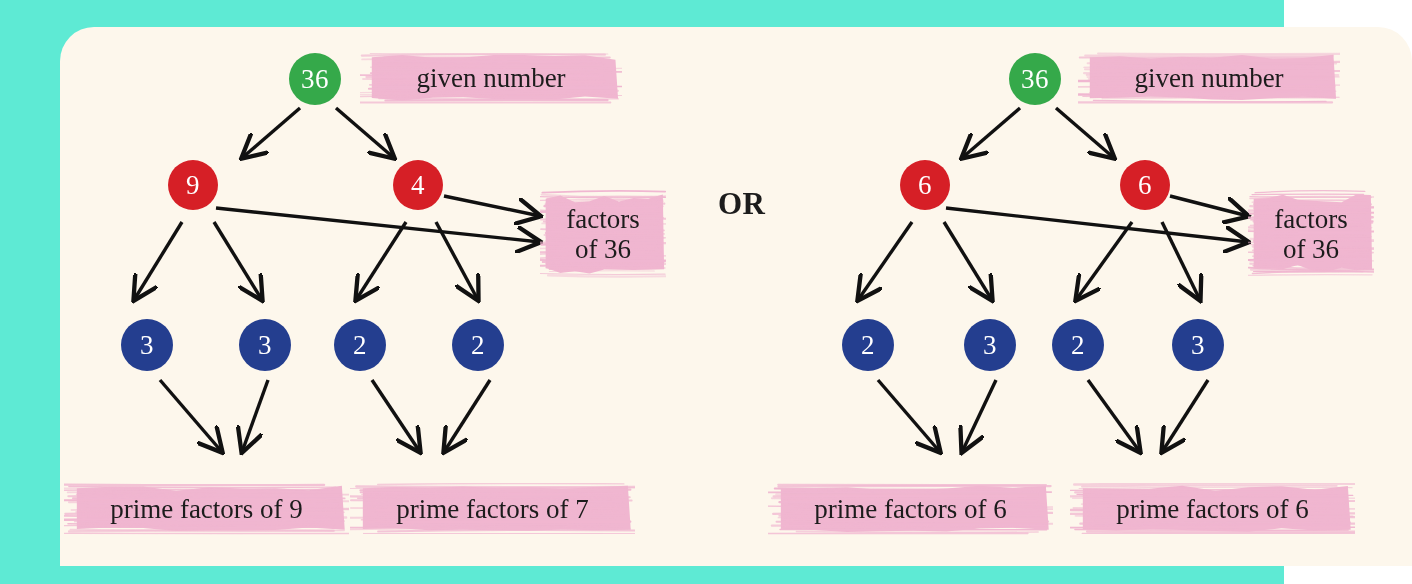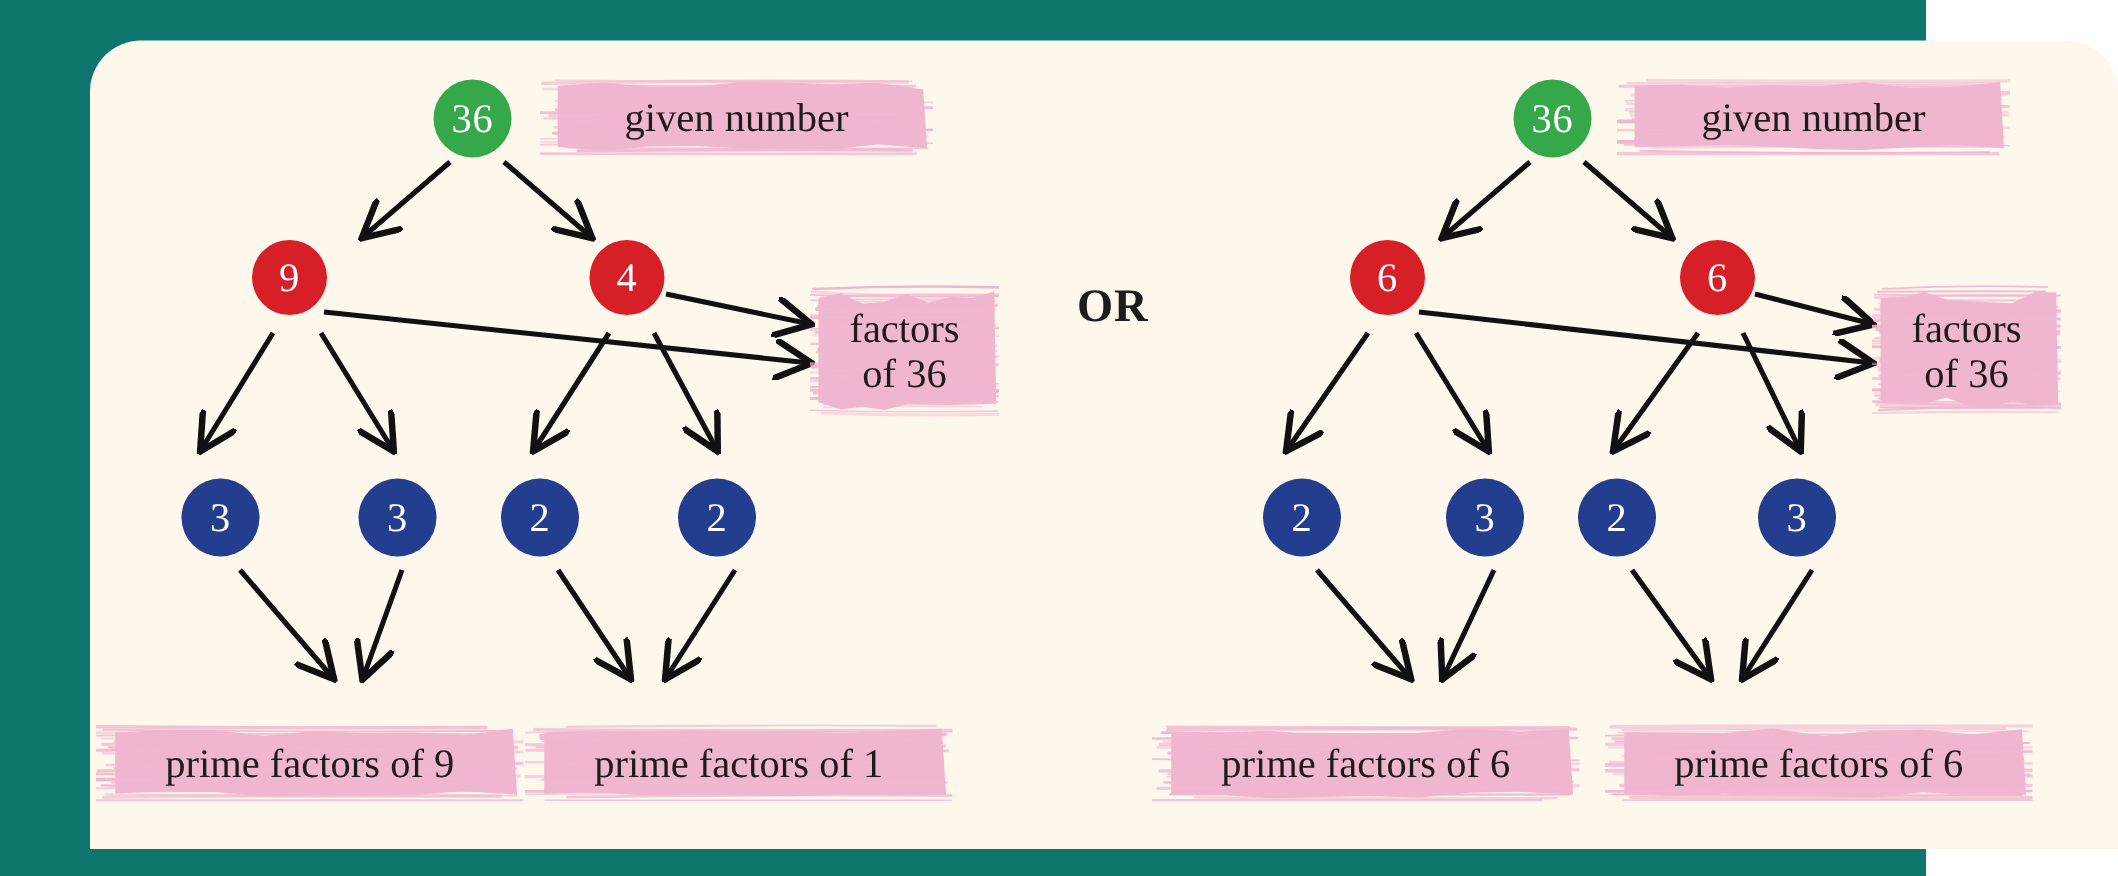--- a/index.html
+++ b/index.html
@@ -1,18 +1,18 @@
 <!DOCTYPE html>
 <html><head>
 <meta charset="utf-8">
 <style>
   html,body{margin:0;padding:0;background:#ffffff;}
   body{width:1412px;height:584px;overflow:hidden;
        font-family:"Liberation Serif","DejaVu Serif",serif;}
-  #stage{position:relative;width:1284px;height:584px;background:#0f766e;}
+  #stage{position:relative;width:1284px;height:584px;background:#5eead4;}
 
   
   #panel{position:absolute;left:60px;top:27px;width:1352px;height:539px;
          background:#fdf7ec;border-top-left-radius:34px;border-top-right-radius:34px;}
 
   #svg-layer{position:absolute;left:0;top:0;width:1412px;height:584px;}
 
   .node{position:absolute;border-radius:50%;display:flex;align-items:center;
         justify-content:center;color:#ffffff;font-size:27px;line-height:1;
         letter-spacing:.5px;}
@@ -243,21 +243,21 @@
         <path d="M -4.774879420269281 34.7984 Q 128.68274830275334 33.81954007659257 262.14037602577594 34.40685603063703" stroke="#f0b6d0" stroke-width="2.10" fill="none" stroke-linecap="round" opacity="0.58"></path>
         <path d="M 11.604816393507644 36.7536 Q 138.05041085437406 36.10358863739893 264.4960053152405 36.49359545495957" stroke="#f0b6d0" stroke-width="1.71" fill="none" stroke-linecap="round" opacity="0.67"></path>
         <path d="M 18.49300650972873 38.7088 Q 149.43165748430766 38.56969074667543 280.3703084588866 38.65315629867017" stroke="#f0b6d0" stroke-width="2.10" fill="none" stroke-linecap="round" opacity="0.96"></path>
         <path d="M 25.746532582724466 40.664 Q 142.8136910200934 42.237965032864366 259.8808494574623 41.29358601314575" stroke="#f0b6d0" stroke-width="1.68" fill="none" stroke-linecap="round" opacity="0.53"></path>
         <path d="M 16.39704352626577 42.6192 Q 144.81677462277582 40.20568600652814 273.2365057192859 41.653794402611254" stroke="#f0b6d0" stroke-width="1.88" fill="none" stroke-linecap="round" opacity="0.58"></path>
         <path d="M -4.614106002682821 44.5744 Q 126.79846023428254 45.00364523493275 258.2110264712479 44.746098093973096" stroke="#f0b6d0" stroke-width="1.82" fill="none" stroke-linecap="round" opacity="0.87"></path>
         <path d="M -0.8607800133526329 46.5296 Q 139.47725105366553 44.50058237518221 279.81528212068366 45.71799295007288" stroke="#f0b6d0" stroke-width="1.37" fill="none" stroke-linecap="round" opacity="0.55"></path>
         <path d="M 28.045012690918522 48.48479999999999 Q 158.1557307484676 46.05955836509838 288.2664488060167 47.51470334603935" stroke="#f0b6d0" stroke-width="1.84" fill="none" stroke-linecap="round" opacity="0.77"></path>
         <path d="M 13.41007553106174 50.44 Q 149.0095897553314 50.49936334691942 284.60910397960106 50.463745338767765" stroke="#f0b6d0" stroke-width="1.00" fill="none" stroke-linecap="round" opacity="0.75"></path>
       </svg>
-    <span class="txt">prime factors of 1</span>
+    <span class="txt">prime factors of 7</span>
   </div>
 
   <div class="hl" style="left:1078px;top:52px;width:262px;height:52px;font-size:27px;">
     <svg class="bg" viewBox="0 0 262 52" preserveAspectRatio="none">
         <path d="M 11.79 5.2 L 42.2475 4.356085046194494 L 72.70500000000001 6.489070348534733 L 103.1625 4.649448235332966 L 133.62 5.651471063774079 L 164.07750000000001 2.899982007779181 L 194.535 6.579052100051195 L 224.9925 5.92439117319882 L 255.45000000000002 2.845122223254293 L 258.07 46.800000000000004 L 224.9925 44.696215811185546 L 194.535 46.25066706771032 L 164.07750000000001 48.02843396291137 L 133.62 47.46966850263998 L 103.1625 45.591910270042725 L 72.70500000000001 44.46979631306604 L 42.2475 45.73555970154703 L 11.79 46.13977102329955 Z" fill="#f0b6d0"></path>
         <path d="M 20.094056548736987 1.56 Q 142.23552517219215 2.403996176123619 264.3769937956473 1.8975984704494477" stroke="#f0b6d0" stroke-width="2.09" fill="none" stroke-linecap="round" opacity="0.51"></path>
         <path d="M 7.0657526925392435 3.5152 Q 130.93507790405303 3.818469315417856 254.80440311556683 3.6365077261671424" stroke="#f0b6d0" stroke-width="1.80" fill="none" stroke-linecap="round" opacity="0.55"></path>
         <path d="M 1.7472069491446014 5.4704 Q 123.62097954955185 5.0387795141056175 245.49475214995908 5.297751805642247" stroke="#f0b6d0" stroke-width="1.91" fill="none" stroke-linecap="round" opacity="0.73"></path>
         <path d="M 22.702985307034105 7.425599999999999 Q 131.15825032557828 5.678829089174419 239.61351534412245 6.726891635669767" stroke="#f0b6d0" stroke-width="2.03" fill="none" stroke-linecap="round" opacity="0.49"></path>
         <path d="M 16.426691369749605 9.380799999999999 Q 140.84354251285782 10.657238476517795 265.260393655966 9.891375390607118" stroke="#f0b6d0" stroke-width="2.38" fill="none" stroke-linecap="round" opacity="0.70"></path>

